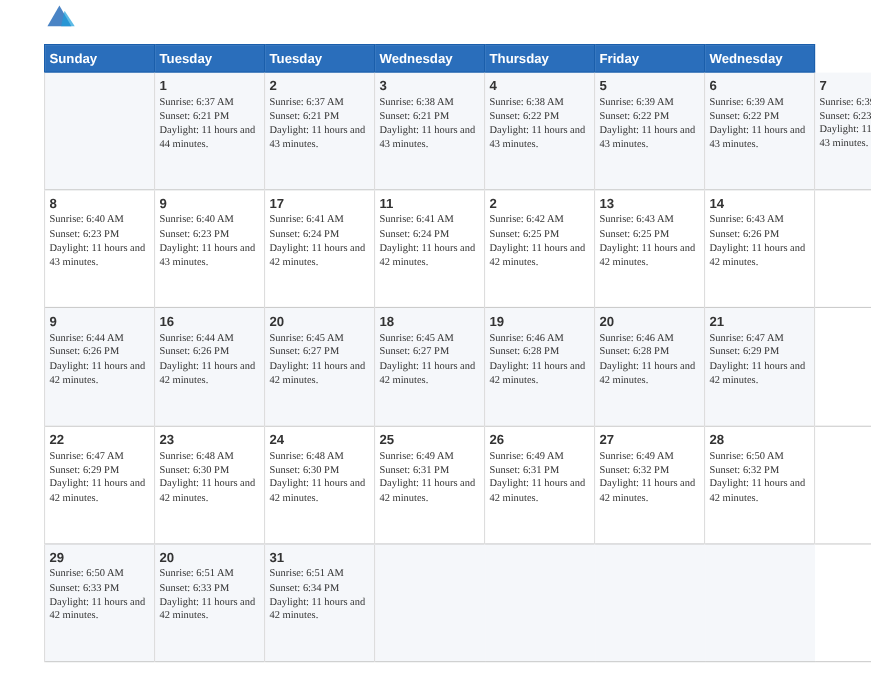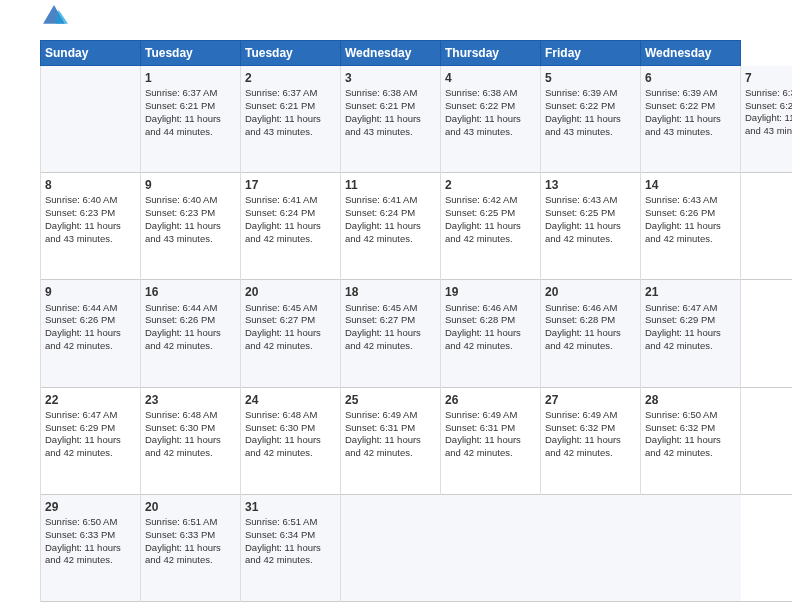--- a/index.html
+++ b/index.html
@@ -90,20 +90,21 @@
     }
     .day-num {
       font-size: 12px;
       font-weight: bold;
       display: block;
       margin-bottom: 1px;
     }
     .day-info {
       font-size: 9.5px;
       color: #333;
+      font-family: Liberation Serif, serif;
     }
     .empty-cell {
       background: transparent !important;
     }
   </style>
 </head>
 <body>
 
 <div class="page">
   <div class="header">

